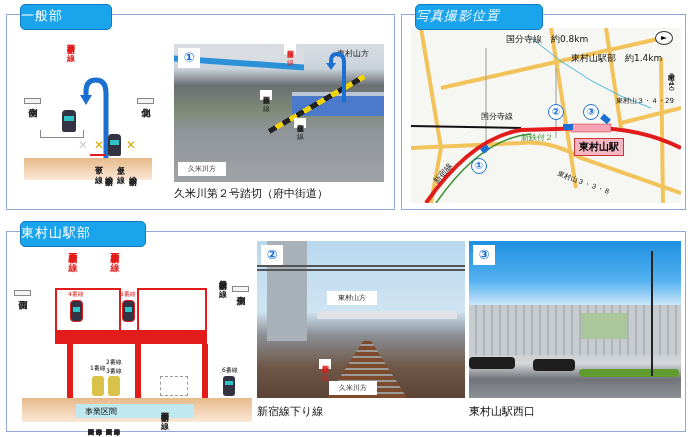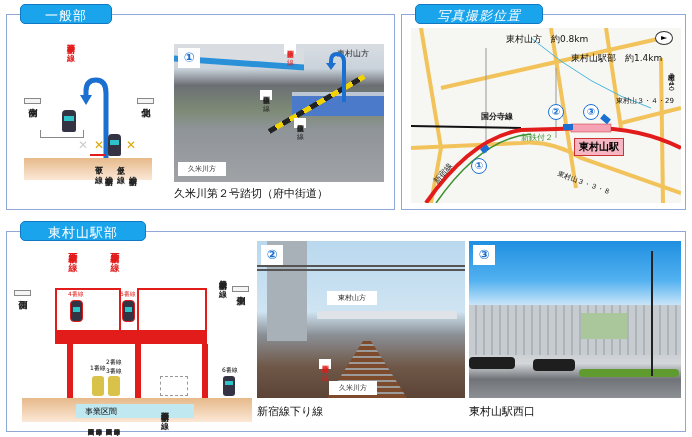--- a/index.html
+++ b/index.html
@@ -1,18 +1,18 @@
 <!DOCTYPE html>
 <html><head>
 <meta charset="utf-8">
 <style>
   * { box-sizing: border-box; margin: 0; padding: 0; }
   body { width: 692px; height: 437px; background: #ffffff; font-family: "DejaVu Sans", sans-serif; position: relative; overflow: hidden; }
   .panel { position: absolute; border: 1px solid #8fa8d8; background: #fff; }
-  .tab { position: absolute; height: 20px; background: #1aa4ec; color: #fff; border-radius: 5px; border: 1px solid #1178c4; font-size: 13px; text-align: center; line-height: 21px; letter-spacing: 1px; z-index: 2; }
+  .tab { position: absolute; height: 26px; background: #1aa4ec; color: #fff; border-radius: 5px; border: 1px solid #1178c4; font-size: 13px; line-height: 21px; letter-spacing: 1px; z-index: 2; }
   .vtext { writing-mode: vertical-rl; font-size: 8px; line-height: 9px; position: absolute; color: #222; font-weight: bold; }
   .vred { color: #e21b1b; }
   .sidebox { position: absolute; border: 1px solid #888; background: #f4f4f4; font-size: 9px; writing-mode: vertical-rl; padding: 2px 1px; font-weight: bold; color: #222; }
   .caption { position: absolute; font-size: 11px; color: #111; }
   .photo { position: absolute; overflow: hidden; }
   .badge-num { position: absolute; top: 4px; left: 4px; width: 22px; height: 20px; background: #fff; color: #1a6fd0; font-size: 13px; text-align: center; line-height: 20px; font-weight: bold; }
   .lbl { position: absolute; background: #fff; font-size: 7px; color: #222; text-align: center; padding: 2px 3px; }
   .maptext { position: absolute; font-size: 8px; color: #111; white-space: nowrap; }
   .circ { position: absolute; width: 16px; height: 16px; border: 1.5px solid #1a6fd0; border-radius: 50%; color: #1a6fd0; background: #fff; font-size: 10px; text-align: center; line-height: 13px; font-weight: bold; }
 </style>
@@ -89,24 +89,24 @@
     </g>
     <path d="M120 10 Q180 60 240 80" stroke="#4cb7d9" stroke-width="1" fill="none"></path>
 
     <path d="M0 98 L110 100" stroke="#111" stroke-width="2" fill="none"></path>
 
     <path d="M15 175 Q60 110 110 102 L180 100 Q230 100 270 120" stroke="#e21b1b" stroke-width="4" fill="none"></path>
     <path d="M25 175 Q70 110 120 106" stroke="#3a8f2e" stroke-width="1.5" fill="none"></path>
 
     <rect x="160" y="96" width="40" height="8" fill="#f5a3b4" stroke="#c33" stroke-width="0.5"></rect>
   </svg>
-  <div class="maptext" style="left:95px;top:5px;font-size:9px;">東村山方　約0.8km</div>
+  <div class="maptext" style="left:95px;top:5px;font-size:9px;">国分寺線　約0.8km</div>
   <div class="maptext" style="left:160px;top:24px;font-size:9px;">東村山駅部　約1.4km</div>
   <div style="position:absolute;left:244px;top:3px;width:18px;height:14px;border:1px solid #333;border-radius:50%;background:#fff;font-size:8px;text-align:center;line-height:12px;">►</div>
-  <div class="maptext" style="left:70px;top:83px;font-weight:bold;">国分寺線</div>
+  <div class="maptext" style="left:70px;top:83px;">国分寺線</div>
   <div class="maptext" style="left:110px;top:104px;color:#3a8f2e;">新鉄付２</div>
   <div class="maptext" style="left:20px;top:140px;transform:rotate(-50deg);">新宿線</div>
   <div class="maptext" style="left:145px;top:150px;transform:rotate(20deg);font-size:7px;">東村山３・３・８</div>
   <div class="maptext" style="left:205px;top:68px;font-size:7px;">東村山３・４・29</div>
   <div class="maptext" style="left:255px;top:40px;writing-mode:vertical-rl;font-size:7px;">東村山３・４・10</div>
   <div style="position:absolute;left:163px;top:110px;background:#f5b6c2;border:1px solid #c33;font-size:10px;padding:1px 4px;font-weight:bold;">東村山駅</div>
   <div class="circ" style="left:60px;top:130px;">①</div>
   <div class="circ" style="left:137px;top:76px;">②</div>
   <div class="circ" style="left:172px;top:76px;">③</div>
   <div style="position:absolute;left:70px;top:118px;width:8px;height:6px;background:#1a6fd0;transform:rotate(-40deg);"></div>

